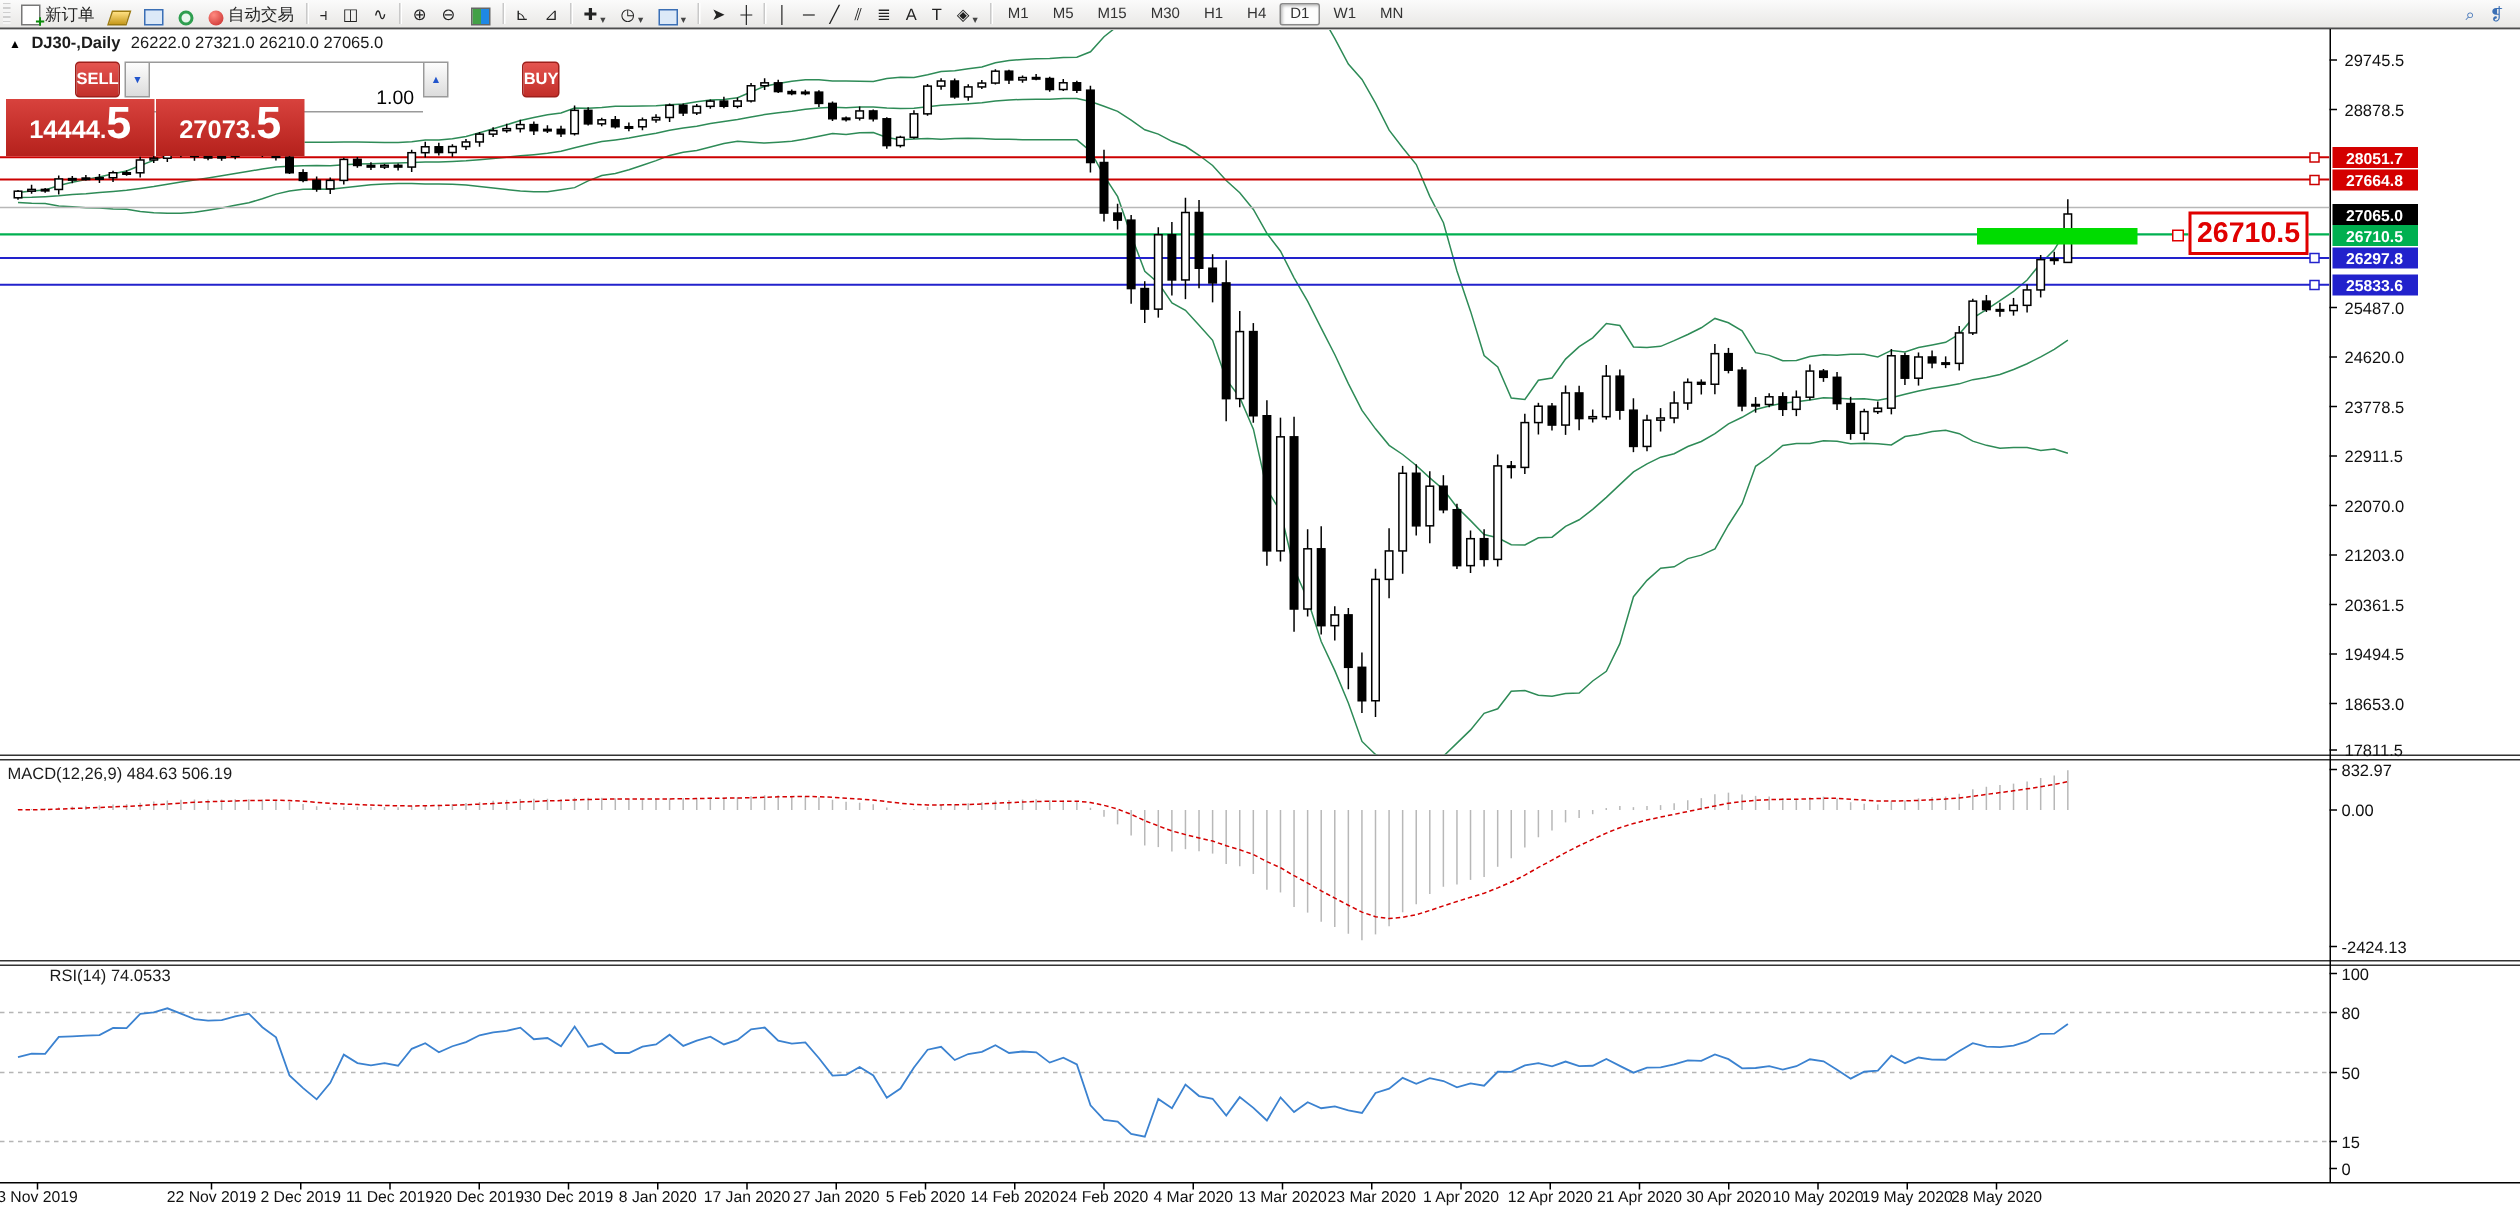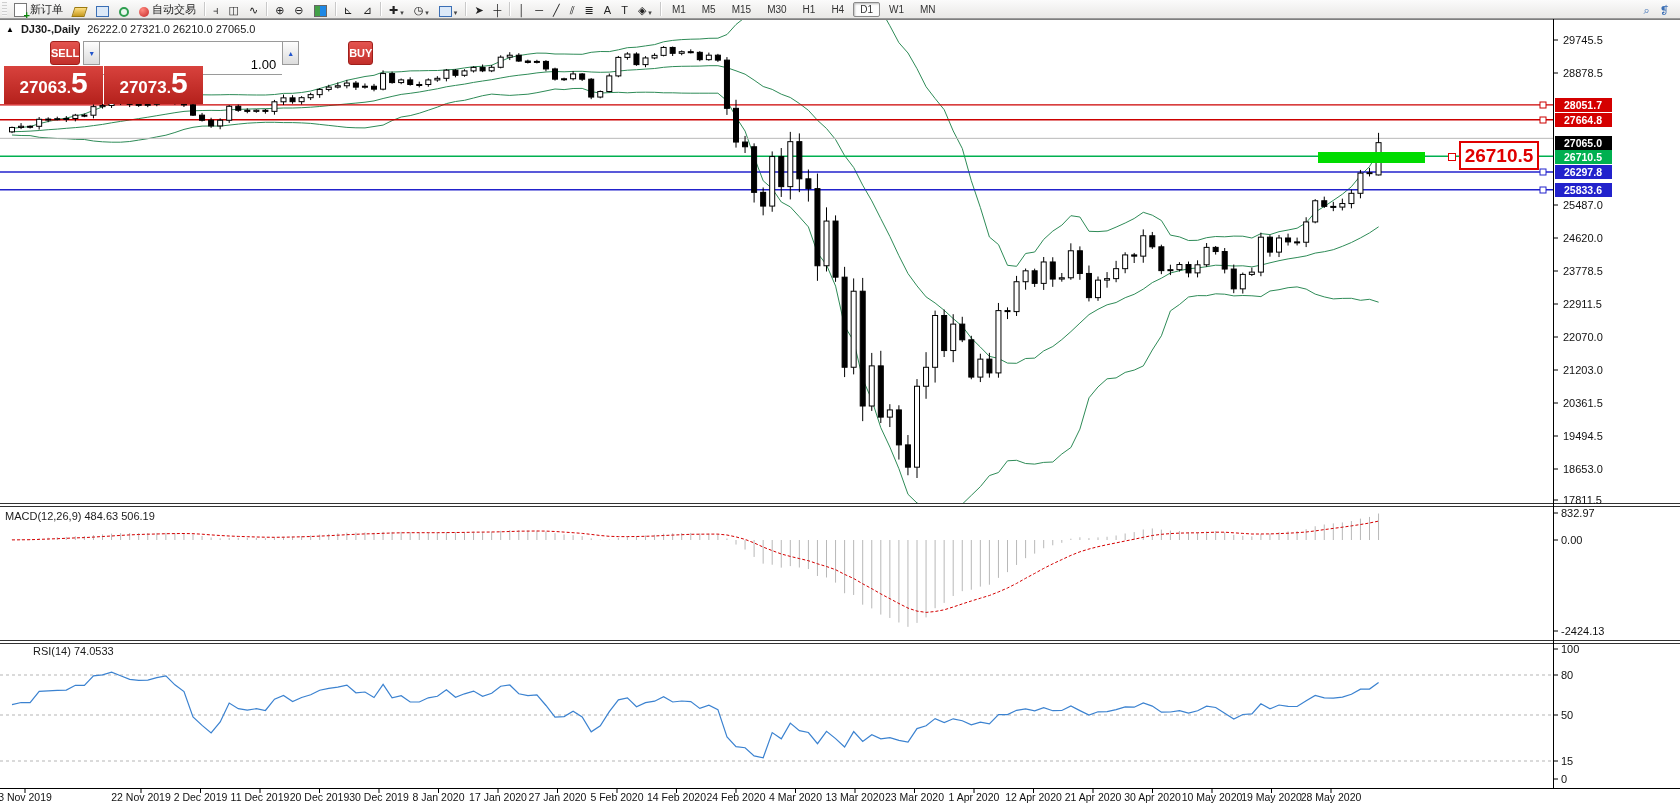--- a/index.html
+++ b/index.html
@@ -785,21 +785,21 @@
       <div class="tp-btn">SELL</div>
       <div id="tp-vol">
         <div class="spin">▼</div>
         <input id="vol-input" value="1.00" style="">
         <div class="spin">▲</div>
       </div>
       <div class="tp-btn">BUY</div>
     </div>
     <div id="tp-row2">
       <div class="tp-price">
-        <span class="tp-main">27063</span>
+        <span class="tp-main">14444</span>
           <span class="tp-dot">.</span>
           <span class="tp-big">5</span>
       </div>
       <div class="tp-price">
         <span class="tp-main">27073</span>
           <span class="tp-dot">.</span>
           <span class="tp-big">5</span>
       </div>
     </div>
   </div>

